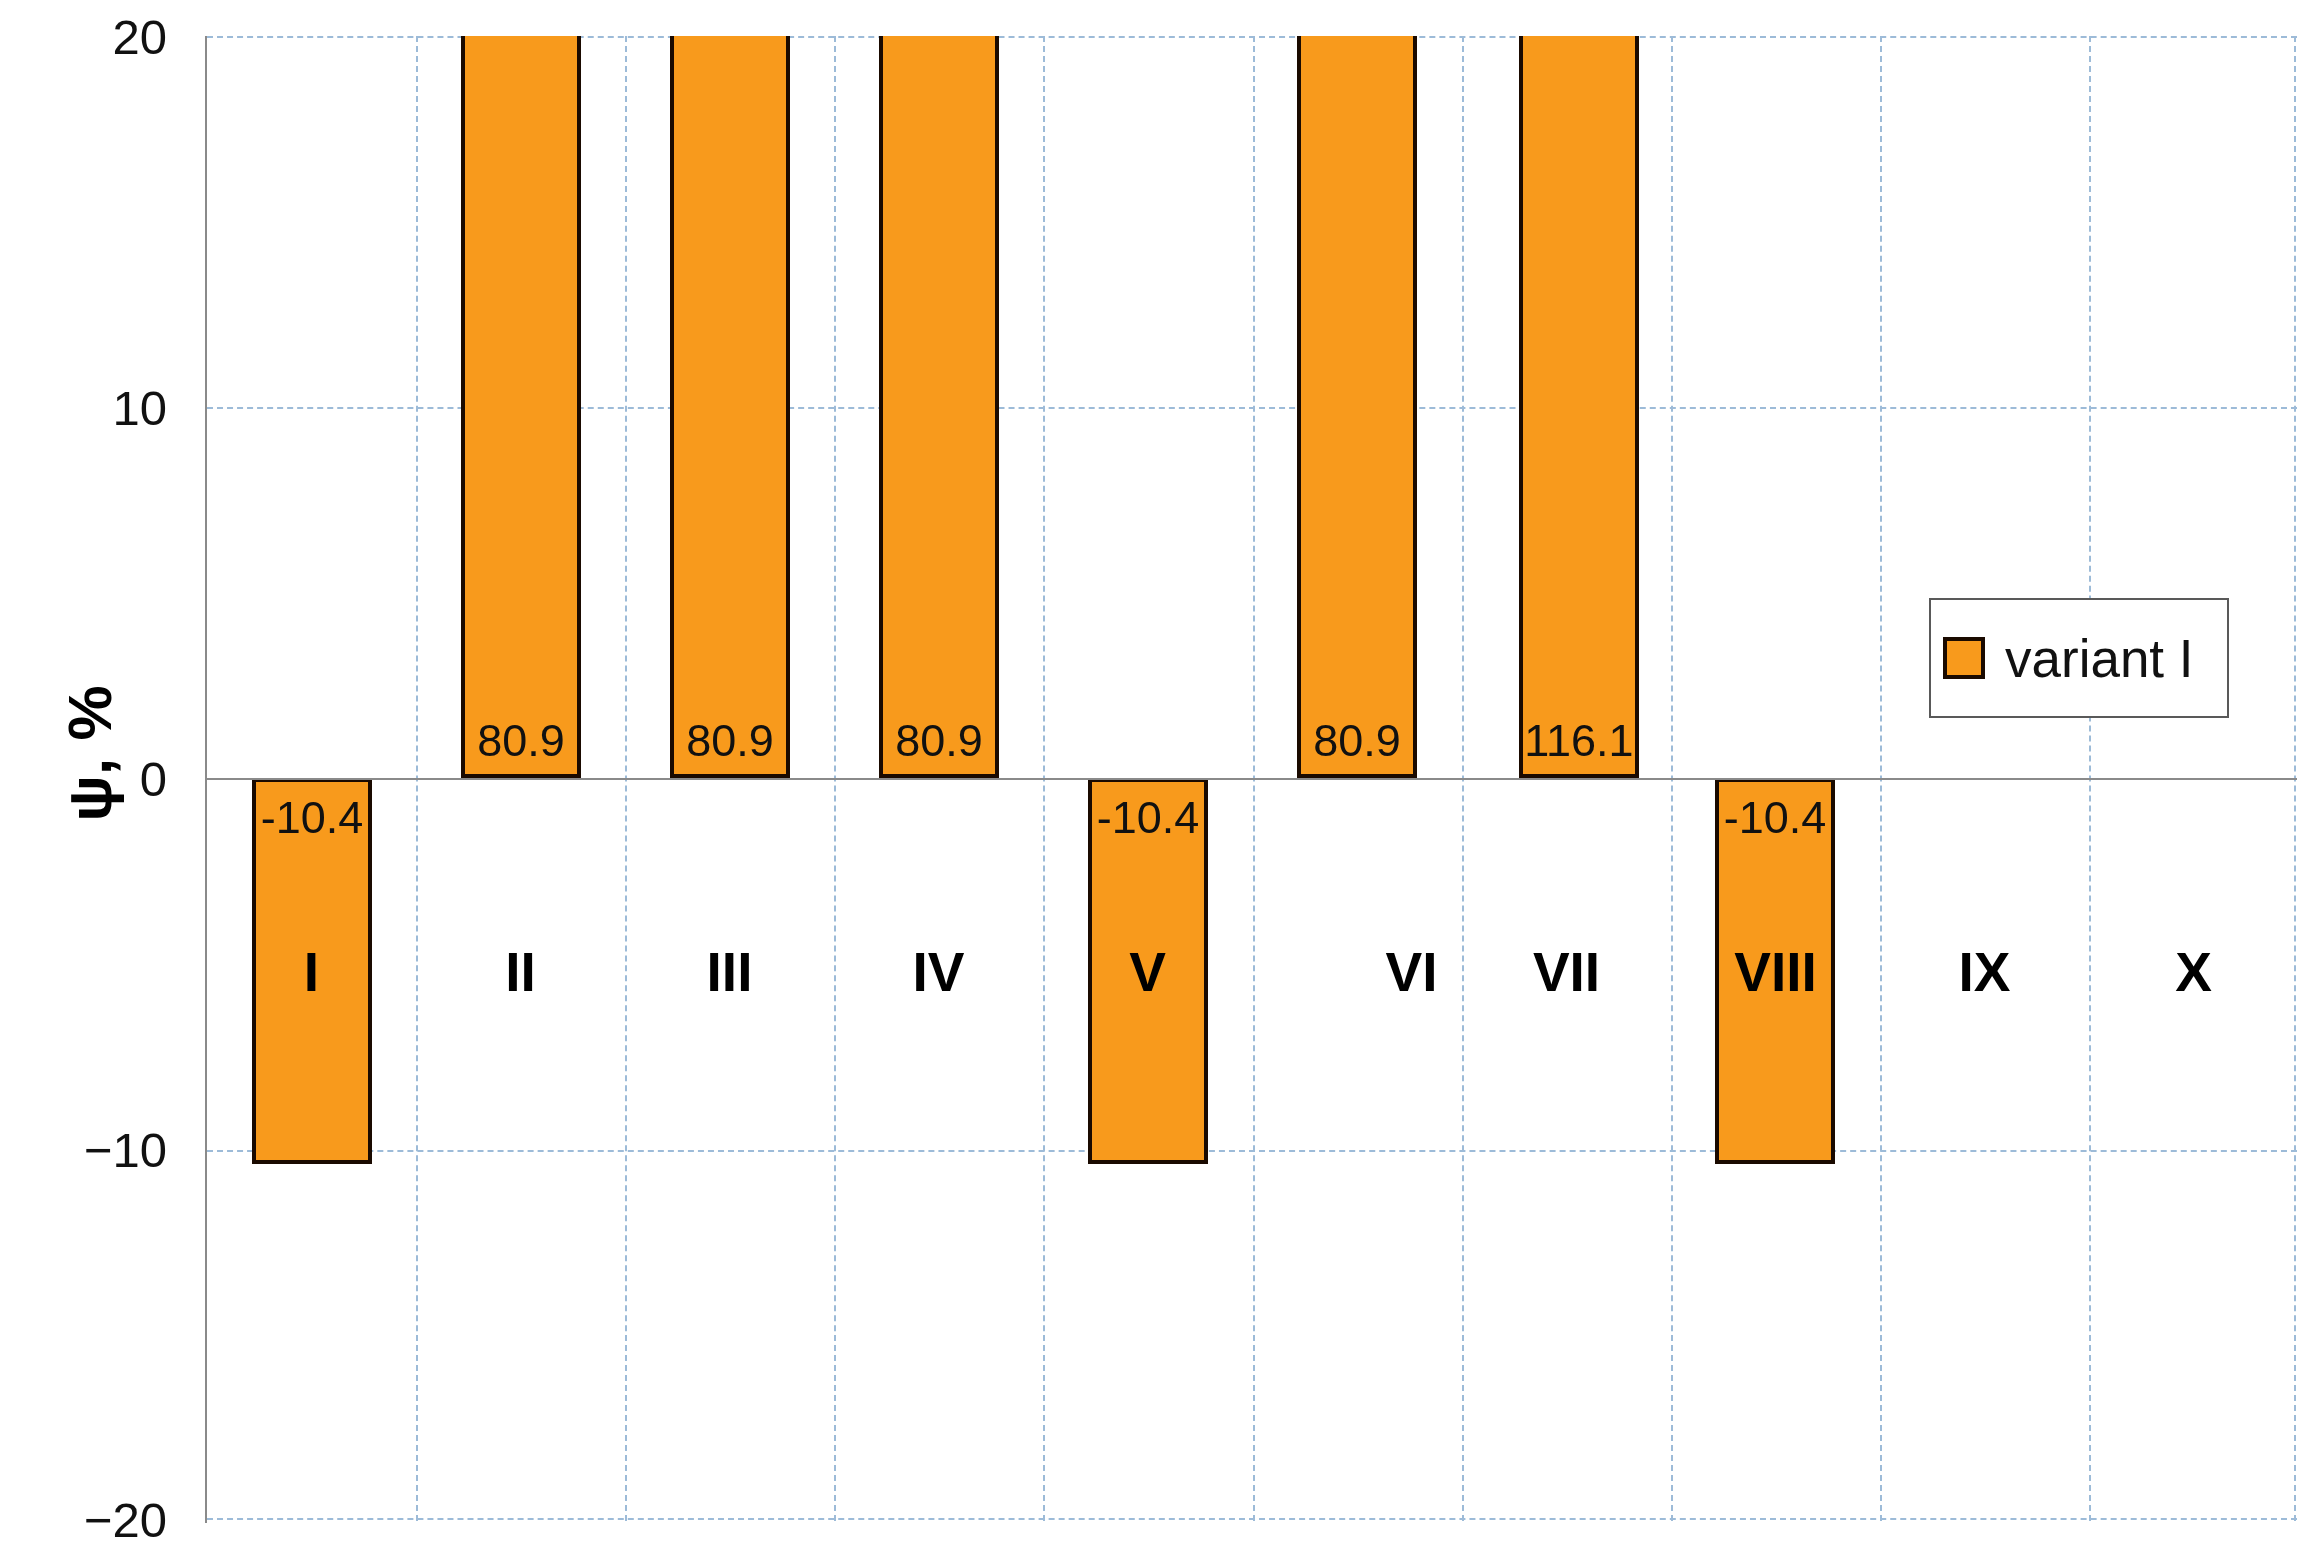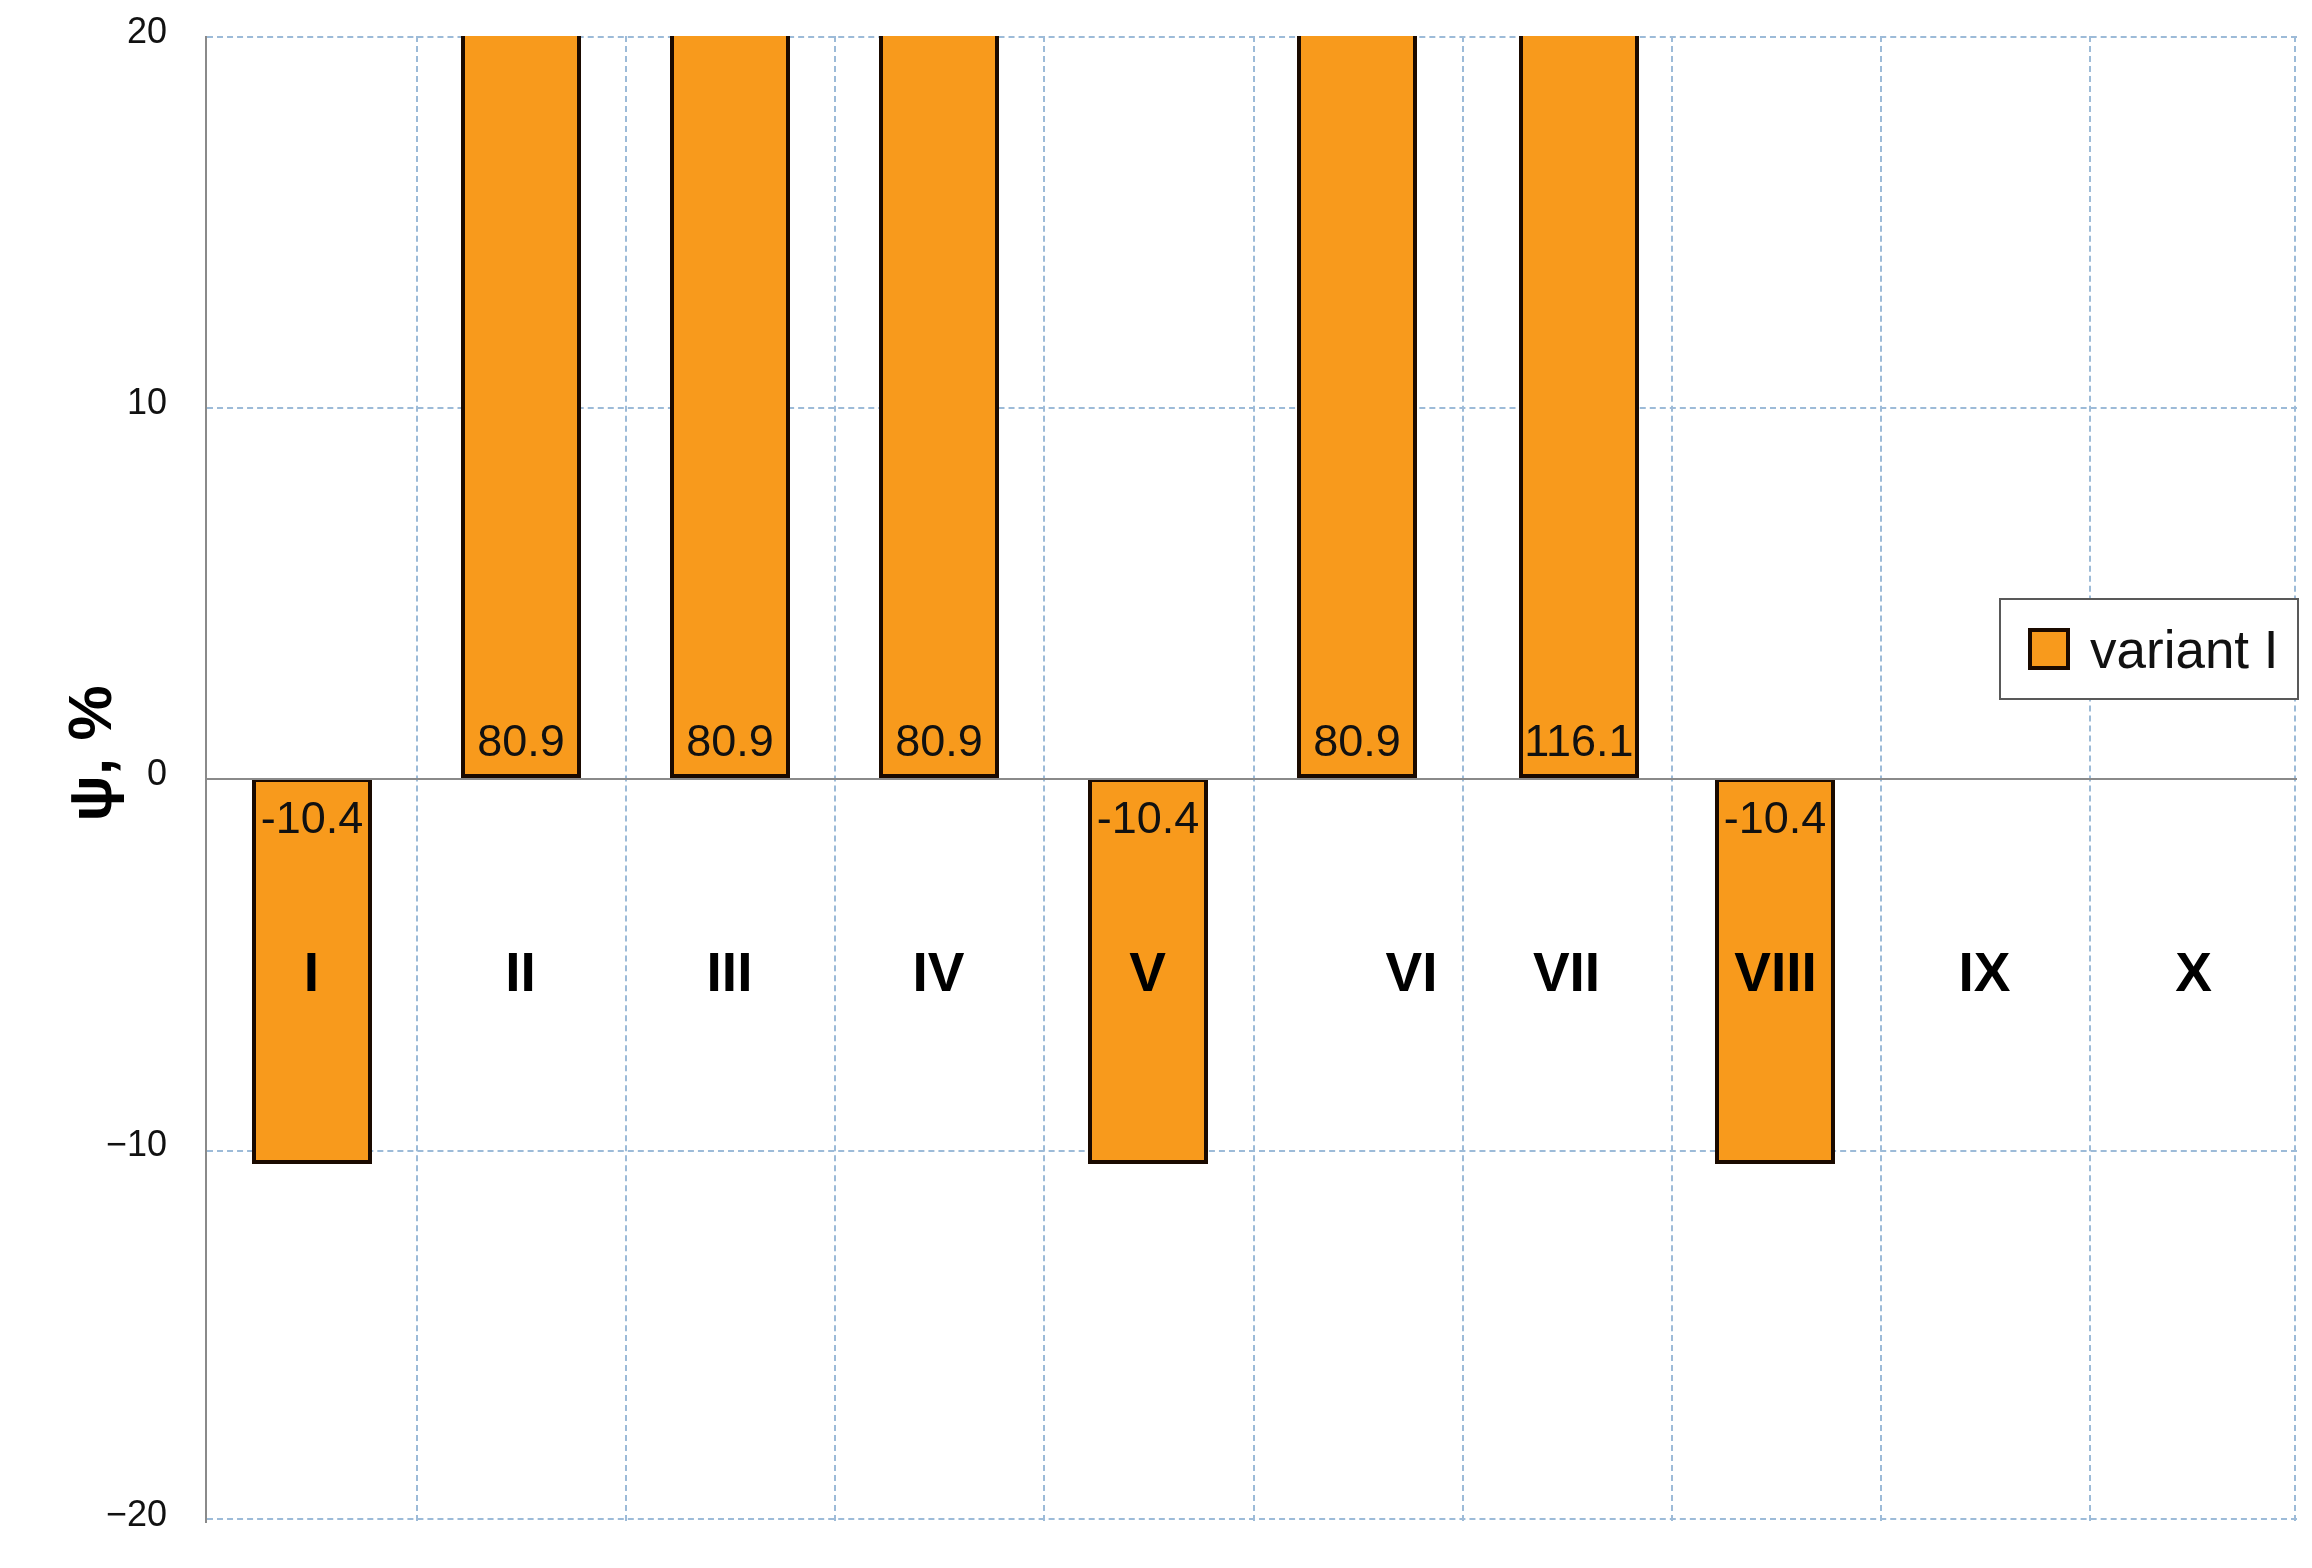--- a/index.html
+++ b/index.html
@@ -20,21 +20,21 @@
          border-left:2.7px dashed #9dbbd8;}
   .zeroline{position:absolute;left:0;width:100%;height:0;
             border-top:2.7px solid #8a8a8a;}
 
   
   #yspine{position:absolute;left:205px;top:36px;width:0;height:1487px;
           border-left:2.7px solid #8a8a8a;}
 
   
   .ytick{position:absolute;right:2146px;text-align:right;
-         font-size:36px;color:#111;line-height:1;white-space:nowrap;}
+         font-size:49px;color:#111;line-height:1;white-space:nowrap;}
 
   
   #ytitle{position:absolute;left:-47px;top:718px;width:273px;
           transform:rotate(-90deg);transform-origin:center center;
           font-size:62px;font-weight:bold;color:#000;text-align:center;
           white-space:nowrap;}
 
   
   .bar{position:absolute;box-sizing:border-box;
        background:#F89A1C;border:4.5px solid #1a0a00;}
@@ -42,23 +42,23 @@
        font-size:45px;color:#111;line-height:1;white-space:nowrap;}
   .vlabel.below{top:12.7px;}
   .vlabel.above{bottom:11px;}
 
   
   .roman{position:absolute;width:209px;text-align:center;
          font-size:55px;font-weight:bold;color:#000;line-height:1;
          top:909px;}
 
   
-  #legend{position:absolute;left:1999px;top:598px;width:300px;height:102px;
+  #legend{position:absolute;left:1929px;top:598px;width:300px;height:120px;
           background:#ffffff;border:2.7px solid #595959;box-sizing:border-box;
-          display:flex;align-items:center;padding-left:27px;}
+          display:flex;align-items:center;padding-left:12px;}
   #legend .swatch{width:42px;height:42px;background:#F89A1C;
           border:4.5px solid #1a0a00;box-sizing:border-box;flex:0 0 auto;}
   #legend .ltext{font-size:53px;color:#111;margin-left:20px;line-height:1;
           white-space:nowrap;}
 
   
   #xtitle{position:absolute;left:1500px;top:1400px;
           font-size:55px;font-weight:bold;color:#000;
           font-family:"Liberation Sans Narrow","Liberation Sans",sans-serif;
           letter-spacing:-0.9px;white-space:nowrap;}

